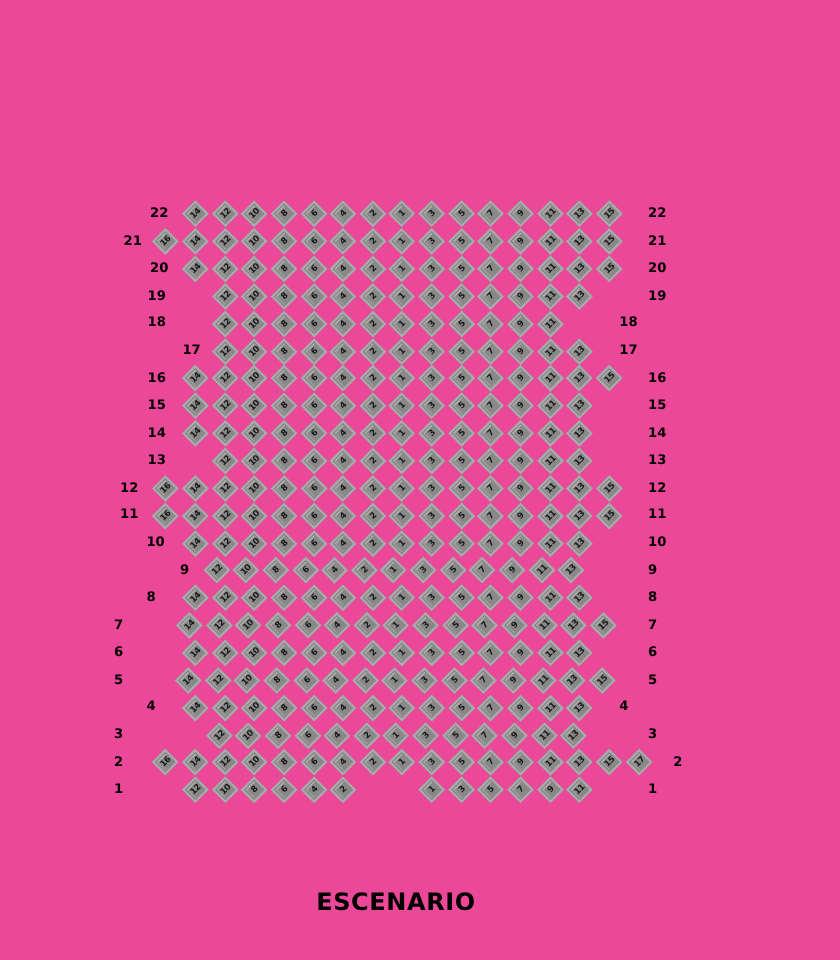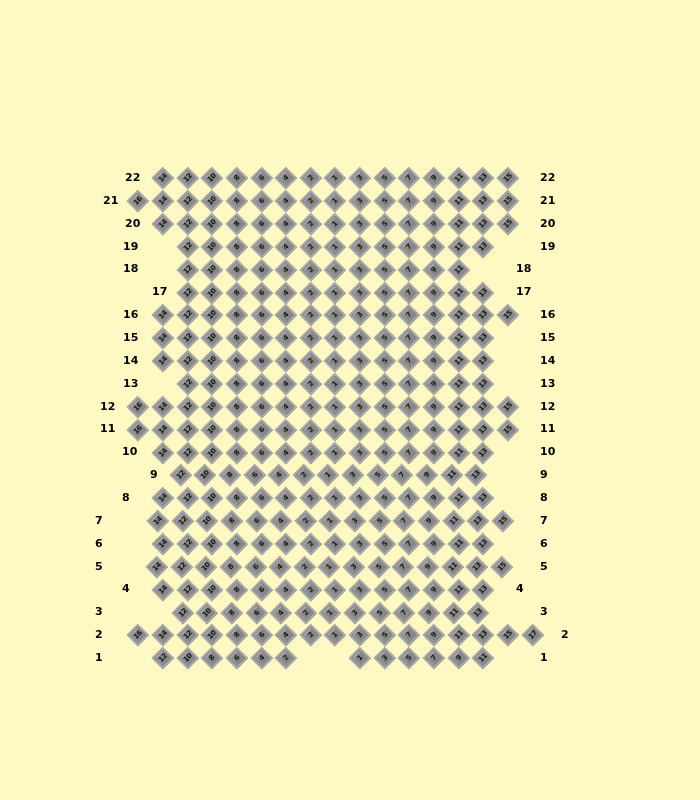--- a/index.html
+++ b/index.html
@@ -1,17 +1,17 @@
 <!DOCTYPE html>
 <html><head>
 <meta charset="utf-8">
 <style>
   html,body{margin:0;padding:0;background:#fff;}
   #canvas{
-    position:relative;width:700px;height:800px;background:#fef9c3;
+    position:relative;width:700px;height:800px;background:#ec4899;
     font-family:"DejaVu Sans","Liberation Sans",sans-serif;overflow:hidden;
   }
   .row-label{
     position:absolute;font-size:11px;font-weight:bold;color:#000;
     line-height:16px;white-space:nowrap;
   }
   .seat{
     position:absolute;width:15.5px;height:15.5px;
     transform:rotate(45deg);
     background:#919191;
@@ -1020,13 +1020,14 @@
       <div class="seat" style="left: 426.05px; top: 650.247px;">
         <span class="num">7</span>
       </div>
       <div class="seat" style="left: 450.7px; top: 650.247px;">
         <span class="num">9</span>
       </div>
       <div class="seat" style="left: 475.35px; top: 650.247px;">
         <span class="num">11</span>
       </div>
     </div>
+  <div class="stage-label">ESCENARIO</div>
 </div>
 
 </body></html>

